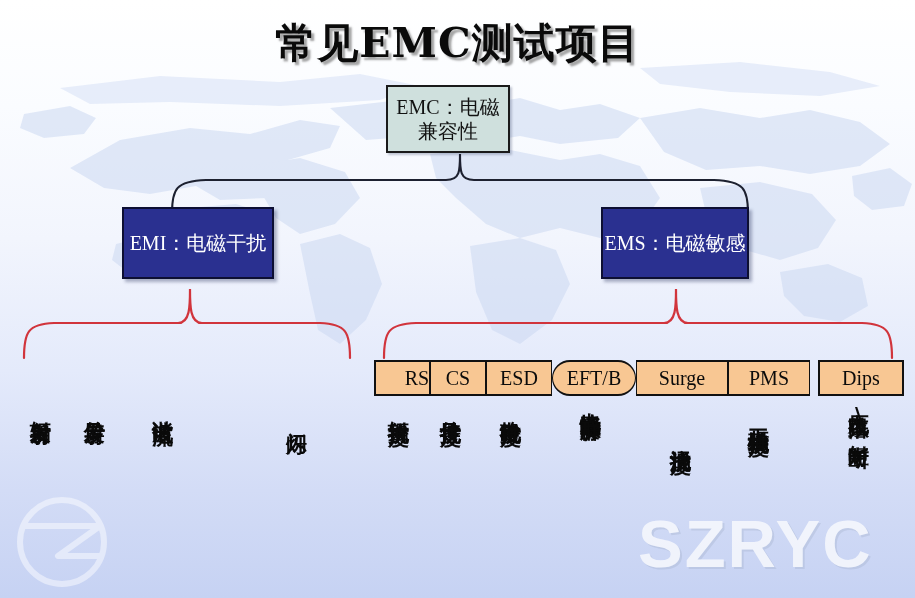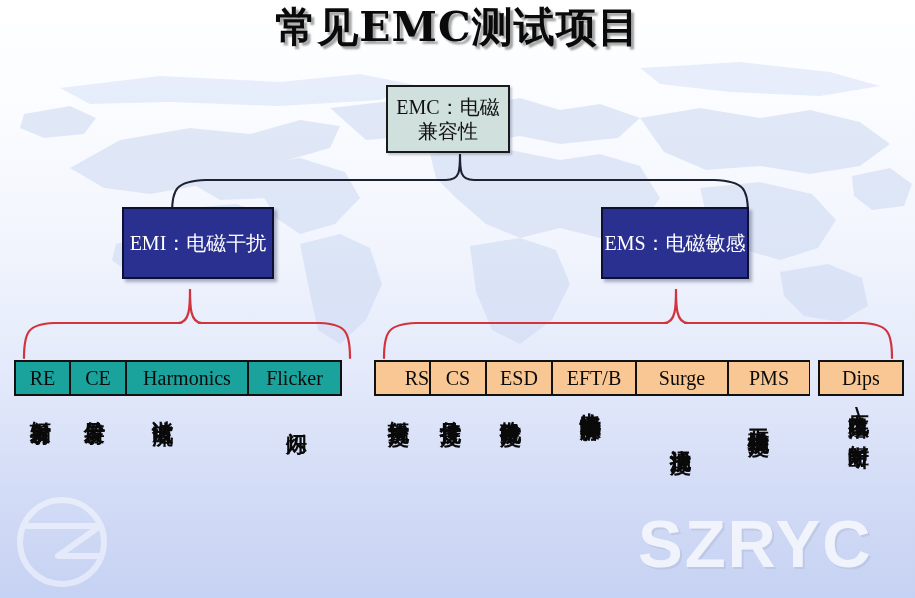--- a/index.html
+++ b/index.html
@@ -24,21 +24,21 @@
     position:absolute;left:638px;top:505px;
     font-family:"Liberation Sans","DejaVu Sans",sans-serif;
     font-size:67px;font-weight:bold;letter-spacing:2px;
     color:#ffffff;opacity:.72;
     text-shadow:2px 2px 0 rgba(160,172,200,.45);
     white-space:nowrap;
   }
 
   
   #title{
-    position:absolute;left:0;top:0;width:915px;text-align:center;
+    position:absolute;left:0;top:16px;width:915px;text-align:center;
     font-family:"DejaVu Serif","Liberation Serif",serif;
     font-size:41px;font-weight:bold;color:#0a0a0a;
     letter-spacing:1px;
     text-shadow:3px 3px 2px rgba(110,110,110,.62);
   }
 
   
   .node{
     position:absolute;box-sizing:border-box;
     display:flex;align-items:center;justify-content:center;
@@ -153,32 +153,26 @@
     </svg>
   </div>
 
   <div class="brace" id="brace-ems" style="left:382px;top:288px;width:512px;height:72px;">
     <svg viewBox="0 0 512 72" width="512" height="72">
       <path d="M2,70 C2,44 6,36 34,35 L282,35 C294,35 294,18 294,1
                C294,18 294,35 306,35 L480,35 C506,36 510,44 510,70" fill="none" stroke="#d1343c" stroke-width="2.2" stroke-linecap="round"></path>
     </svg>
   </div>
 
-  <div class="row" id="emi-row">
-    <div class="cell" style="width:56px;">RE</div>
-    <div class="cell" style="width:56px;">CE</div>
-    <div class="cell" style="width:122px;">Harmonics</div>
-    <div class="cell" style="width:94px;">Flicker</div>
-  </div>
 
   <div class="row" id="ems-row">
     <div class="cell" style="width:56px;padding-left:29px;">RS</div>
     <div class="cell" style="width:56px;">CS</div>
     <div class="cell" style="width:66px;">ESD</div>
-    <div class="cell" style="width:84px;">EFT/B</div>
+    <div class="cell" style="width:84px;border-radius:18px;">EFT/B</div>
     <div class="cell" style="width:92px;">Surge</div>
     <div class="cell" style="width:82px;">PMS</div>
     <div class="cell sep" style="width:86px;">Dips</div>
   </div>
 
   <div class="vlabel" style="left:30px;top:404px;">辐射发射</div>
   <div class="vlabel" style="left:84px;top:404px;">传导发射</div>
   <div class="vlabel" style="left:152px;top:404px;">谐波电流</div>
   <div class="vlabel" style="left:286px;top:416px;">闪烁</div>
 

